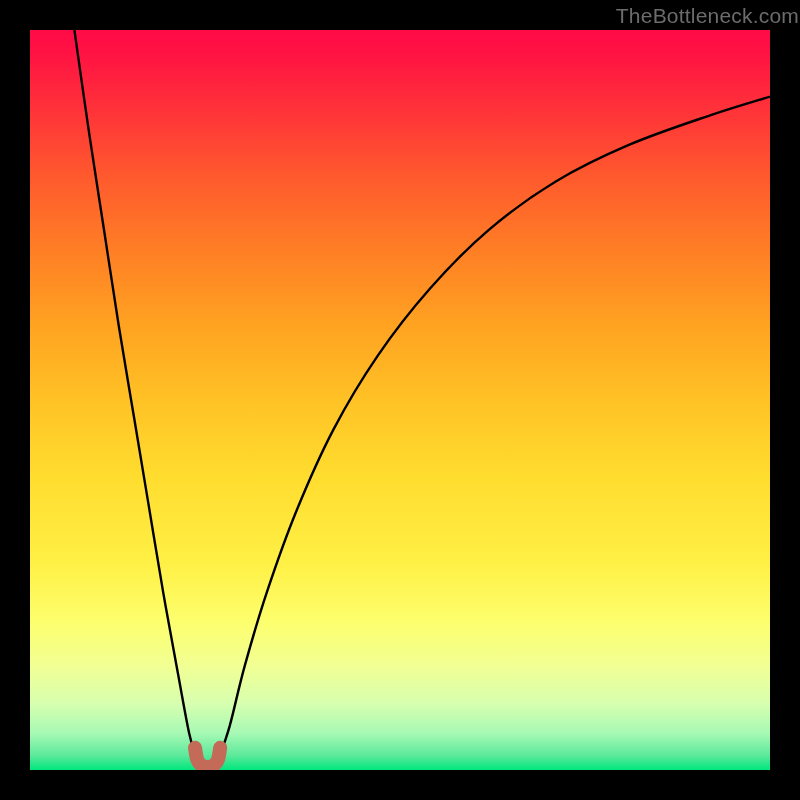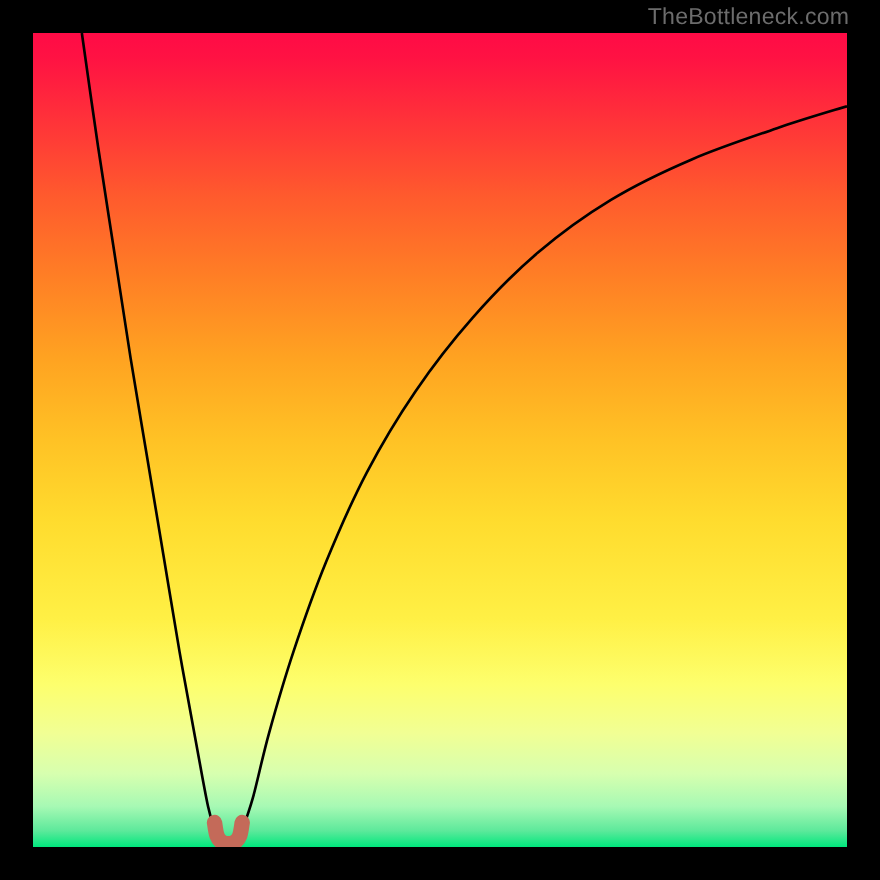--- a/index.html
+++ b/index.html
@@ -43,21 +43,21 @@
       #f1ff94 86%,
       #d7ffaf 91%,
       #a7f9b4 95%,
       #5de99b 98%,
       #00e77d 100%
     );
   }
   .watermark {
     position: absolute;
     top: 4px;
-    right: 28px;
+    right: 1px;
     color: #6c6c6c;
     font-size: 21px;
     font-weight: 500;
     letter-spacing: 0.2px;
     user-select: none;
   }
   svg.curves {
     position: absolute;
     left: 0; top: 0;
     width: 740px; height: 740px;

